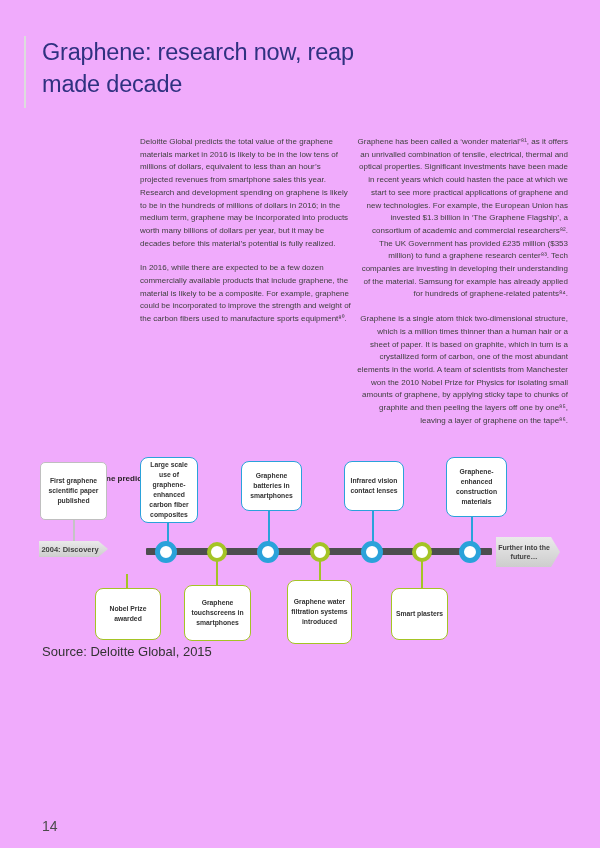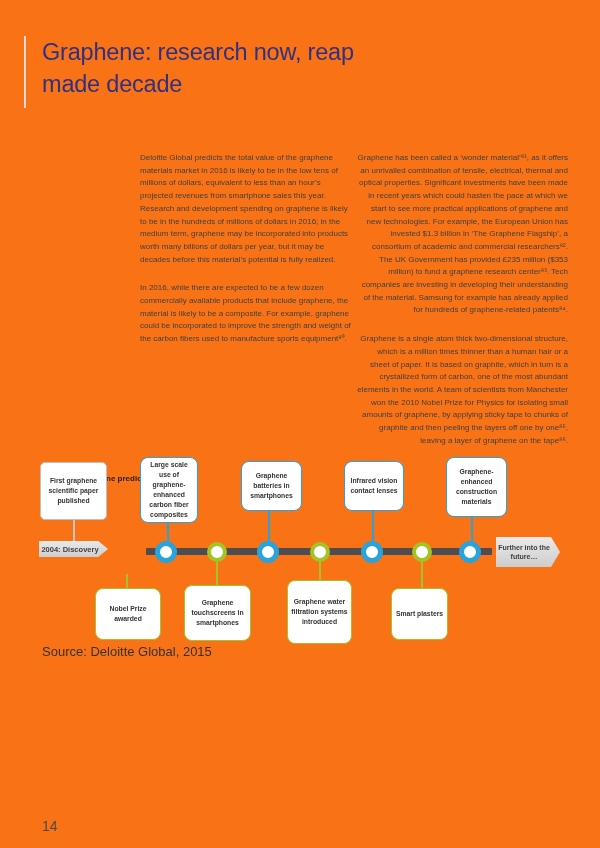--- a/index.html
+++ b/index.html
@@ -1,38 +1,38 @@
 <!DOCTYPE html>
 <html><head>
 <meta charset="utf-8">
 <style>
   html,body { margin:0; padding:0; background:#ffffff; }
   .page {
     position: relative;
     width: 600px; height: 848px;
-    background: #f97316;
+    background: #f0abfc;
     font-family: "Liberation Sans", sans-serif;
     overflow: hidden;
   }
   .title-rule {
     position: absolute; left: 24px; top: 36px;
     width: 2px; height: 72px; background: #dcdcdc;
   }
   .page-title {
     position: absolute; left: 42px; top: 36px;
     font-size: 23.5px; line-height: 32px; font-weight: 400;
     color: #2f3180; letter-spacing: -0.2px; margin: 0;
   }
   .col {
     position: absolute; top: 136px; width: 211px;
     font-size: 8px; line-height: 12.7px; color: #404040;
   }
   .col-left  { left: 140px; }
   .col-right { left: 357px; text-align: right; }
-  .col p { margin: 16px 0 12px 0; }
+  .col p { margin: 0 0 12px 0; }
   .figure-caption {
     position: absolute; left: 42px; top: 433px;
     font-size: 8px; font-weight: bold; color: #231f20; margin-top: 41px;
   }
   
   .conn { position: absolute; width: 2px; }
   .conn.blue  { background: #2aa2da; }
   .conn.green { background: #a4c425; }
   .conn.gray  { background: #c4c4c4; }
   .tl-bar {

